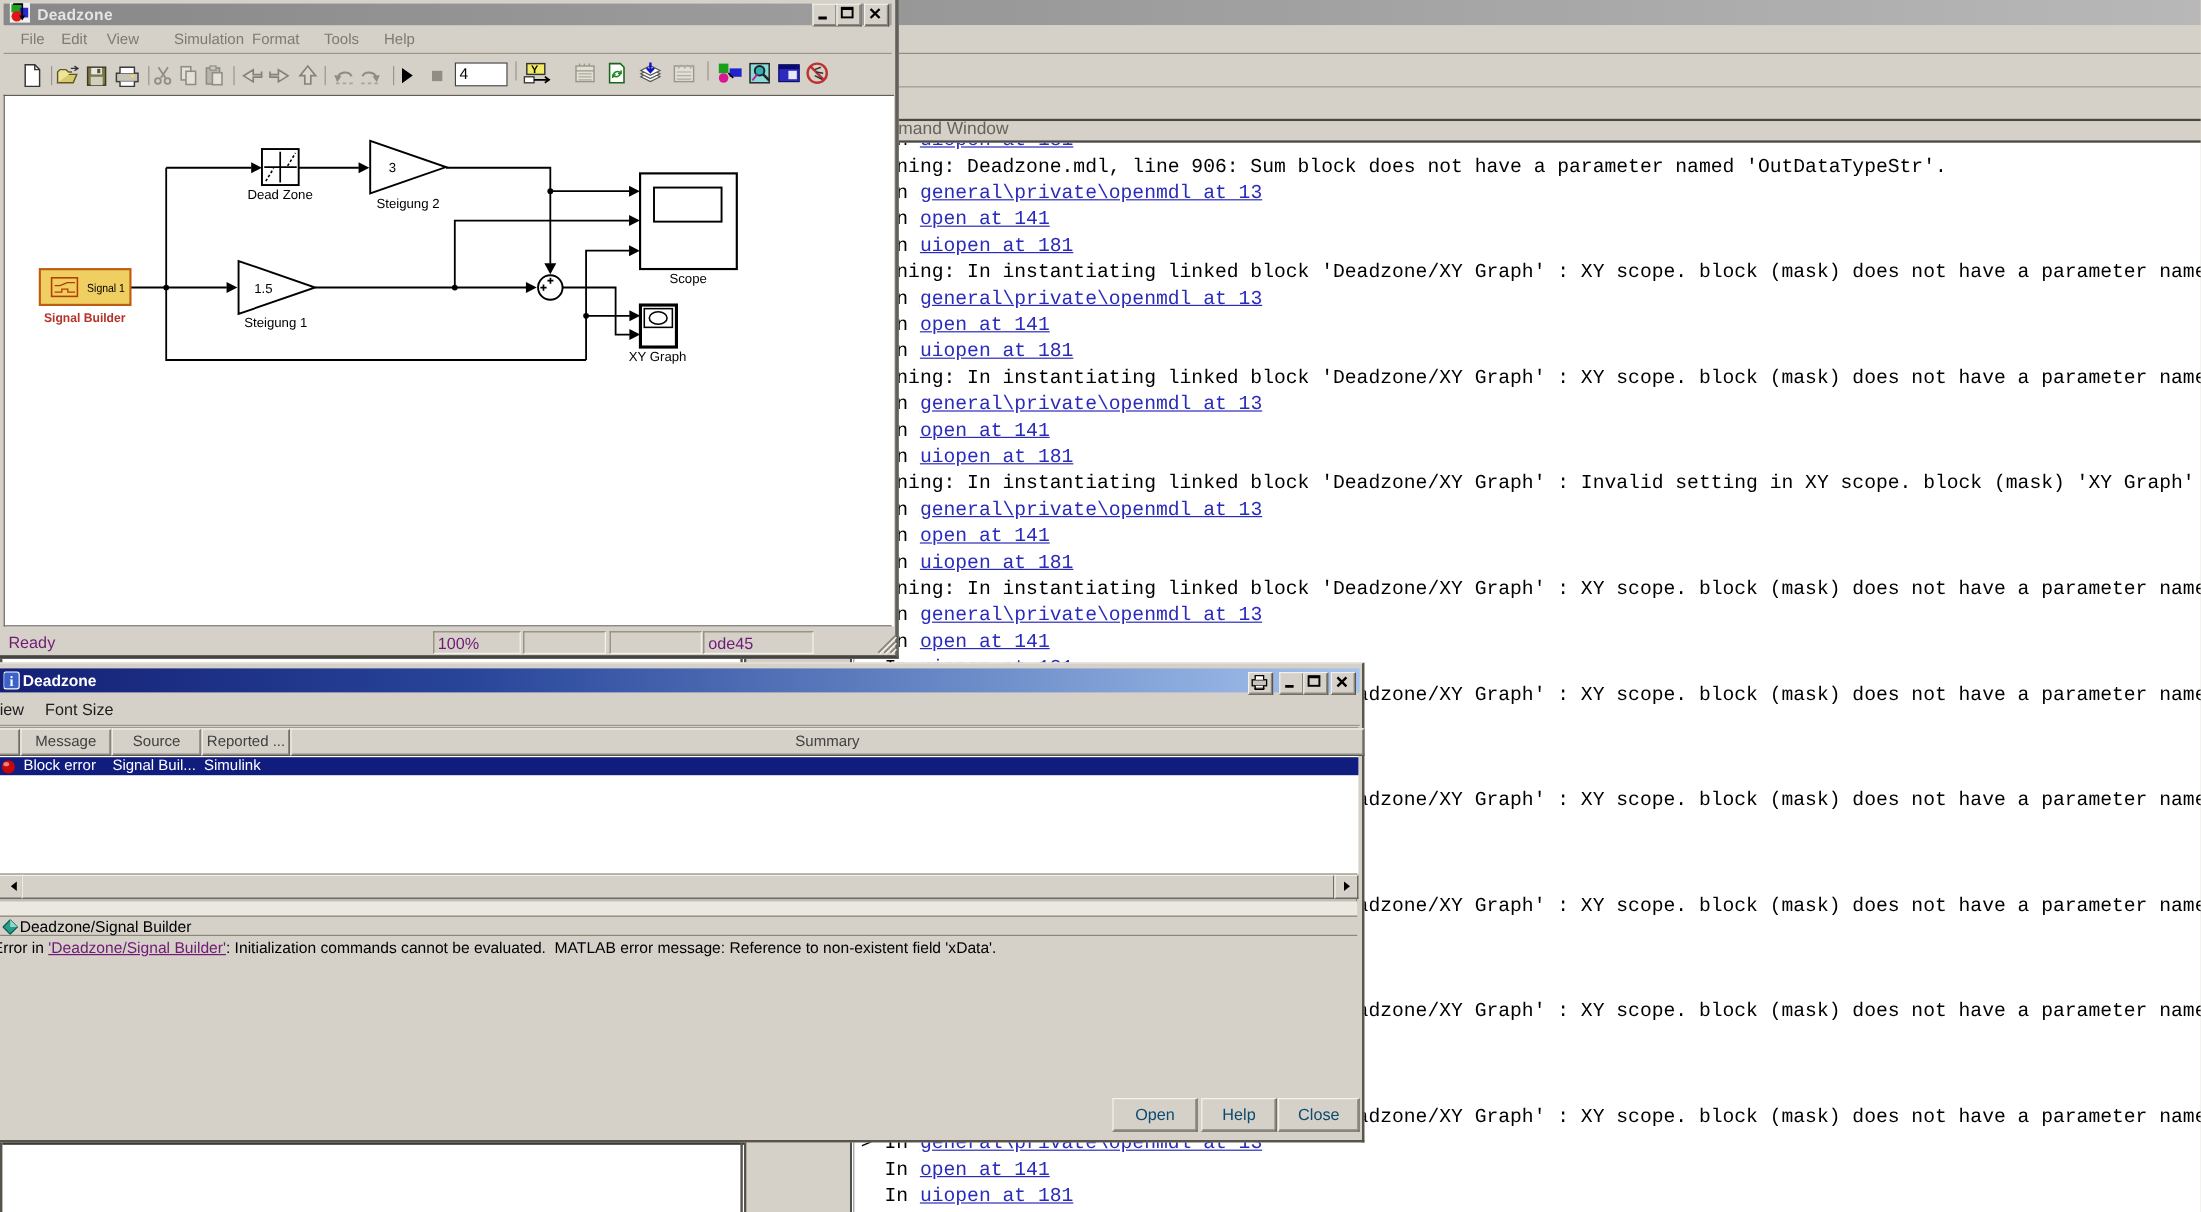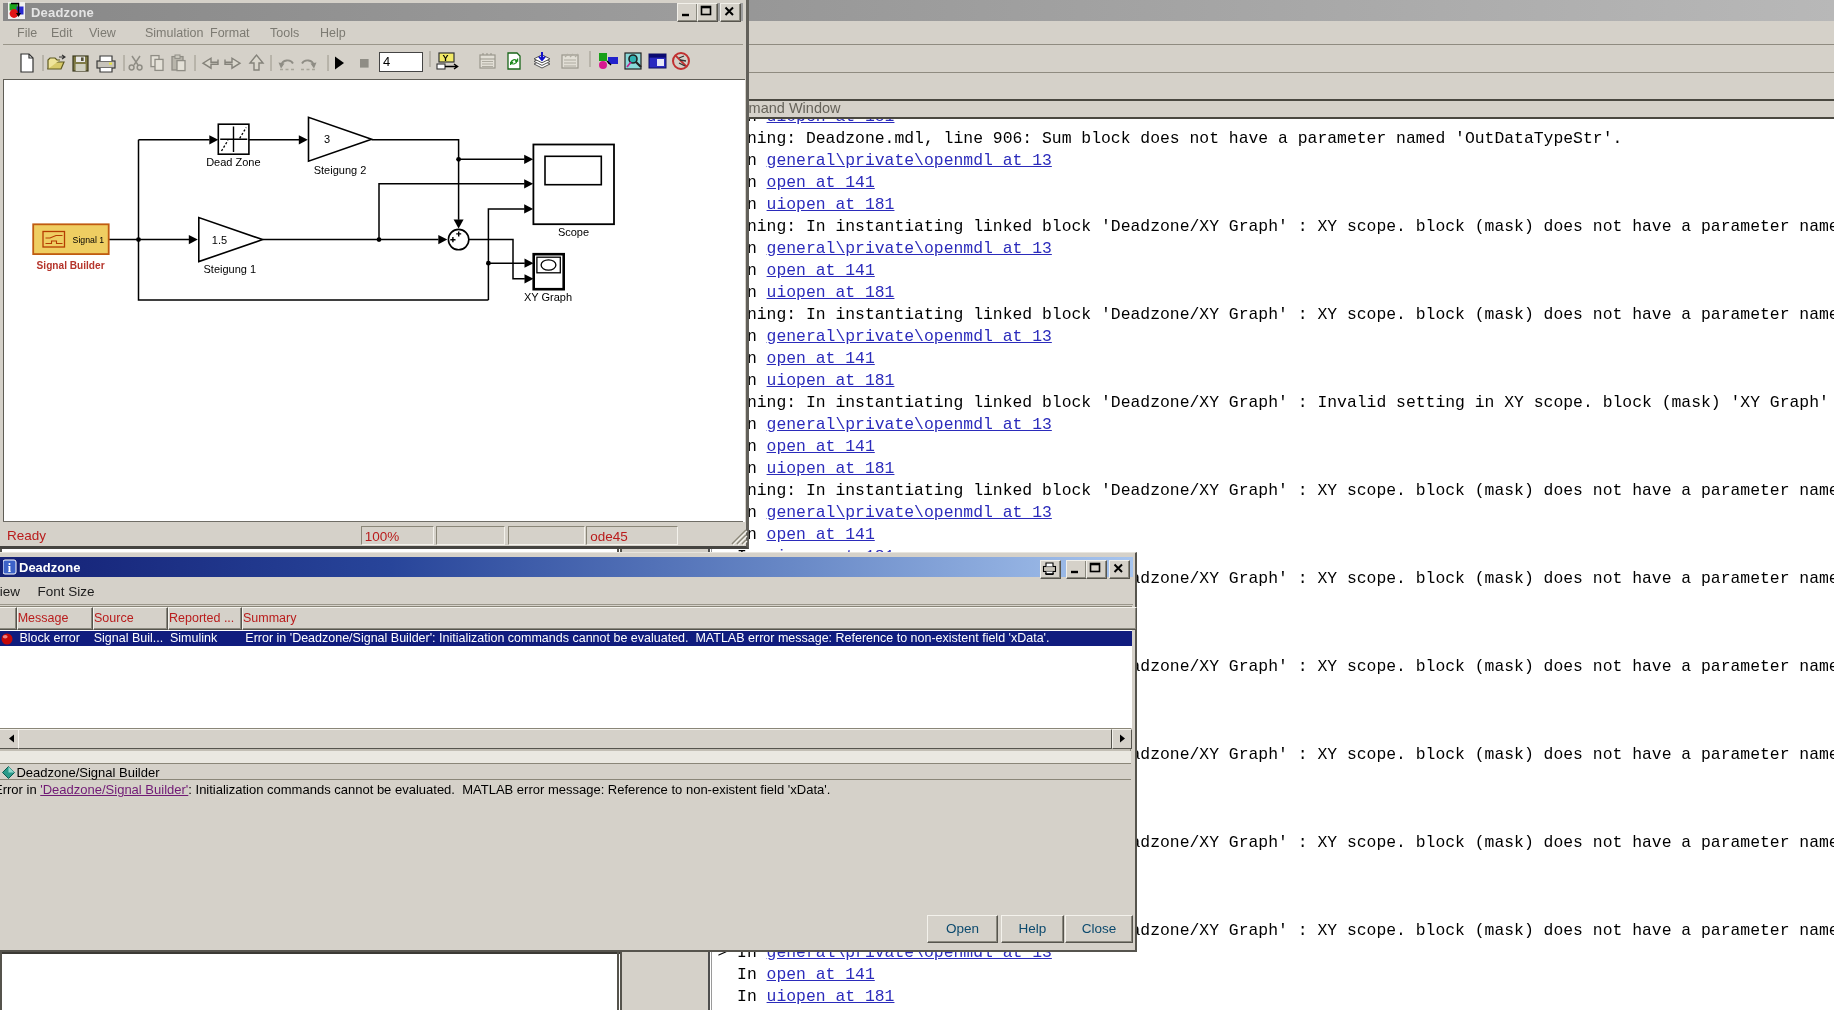--- a/index.html
+++ b/index.html
@@ -29,31 +29,31 @@
   #slIcon{left:5px;top:-1px;}
   #slTitleTxt{position:absolute;left:28px;top:1.5px;color:#e4e4e4;font-weight:bold;font-size:13px;letter-spacing:0.2px;}
   .winbtn{position:absolute;top:0px;width:19px;height:17px;background:#d5d1c9;border-top:1px solid #f2f0ea;border-left:1px solid #f2f0ea;border-right:1px solid #57554e;border-bottom:1px solid #57554e;box-shadow:inset -1px -1px 0 #8a887e;}
   .winbtn svg{position:absolute;left:0;top:0;}
   #slMenu{left:3px;top:21px;width:740px;height:23px;border-bottom:1px solid #9a968a;color:#7c7a72;font-size:12.5px;}
   #slMenu span{position:absolute;top:5px;}
   #slToolbar{left:3px;top:45px;width:740px;height:34px;}
   #simTimeBox{left:376px;top:7px;width:39px;height:17px;background:#fff;border:1px solid #444;font-size:13px;padding:1px 0 0 3px;}
   #slCanvas{left:3px;top:79px;width:741px;height:442px;background:#fff;border-top:1px solid #5f5d56;border-left:1px solid #5f5d56;}
   #diagram{left:0px;top:0px;}
-  #slStatus{left:3px;top:521px;width:740px;height:24px;border-top:1px solid #6f6d66;font-size:13.5px;color:#b91c1c;}
+  #slStatus{left:3px;top:521px;width:740px;height:24px;border-top:1px solid #6f6d66;font-size:13.5px;color:#701a75;}
   .sfield{position:absolute;top:4px;height:17px;background:#d5d1c9;border-top:1px solid #8a8678;border-left:1px solid #8a8678;border-bottom:1px solid #f4f2ec;border-right:1px solid #f4f2ec;}
   .sfield span{display:inline-block;padding-top:2px;}
   
   #dlg{left:-12px;top:552px;width:1147px;height:397px;background:#d5d1c9;border-top:1px solid #e8e5de;border-right:2px solid #56544d;border-bottom:2px solid #56544d;}
   #dlgTitle{left:3px;top:4px;width:1142px;height:20px;background:linear-gradient(to right,#131f74 0%,#28459a 35%,#6888c6 70%,#a6c4ee 100%);}
   #dlgTitleTxt{position:absolute;left:28px;top:2.5px;color:#fff;font-weight:bold;font-size:13px;}
   #dlgMenu{left:3px;top:25px;width:1142px;height:26px;border-bottom:1px solid #9a968a;color:#1c1c1c;font-size:13.5px;}
   #dlgMenu span{position:absolute;top:6px;}
   #dlgTable{left:2px;top:53px;width:1141px;height:121px;background:#fff;border-top:1px solid #8a8678;border-left:1px solid #8a8678;}
-  .th{top:0px;height:21px;background:#d5d1c9;border-top:1px solid #f4f2ec;border-left:1px solid #f4f2ec;border-right:1px solid #56544d;border-bottom:1px solid #56544d;box-shadow:inset -1px -1px 0 #8a887e;font-size:12.5px;color:#b91c1c;}
+  .th{top:0px;height:21px;background:#d5d1c9;border-top:1px solid #f4f2ec;border-left:1px solid #f4f2ec;border-right:1px solid #56544d;border-bottom:1px solid #56544d;box-shadow:inset -1px -1px 0 #8a887e;font-size:12.5px;color:#404040;text-align:center;}
   .th span{display:inline-block;padding-top:3px;}
   #selrow{left:0;top:24px;width:1141px;height:15px;background:#101c7e;color:#fff;font-size:12.5px;}
   #selrow span{position:absolute;top:0px;white-space:nowrap;}
   #dlgHScroll{left:2px;top:175px;width:1139px;height:22px;background:#c2beb4;border:1px solid #8a8678;}
   .sbtn{top:0px;height:18px;background:#d5d1c9;border-top:1px solid #f4f2ec;border-left:1px solid #f4f2ec;border-right:1px solid #56544d;border-bottom:1px solid #56544d;}
   .sbtn svg{position:absolute;left:1px;top:0px;}
   #sthumb{left:27px;top:0px;width:1092px;height:18px;background:#d5d1c9;border-top:1px solid #f4f2ec;border-left:1px solid #f4f2ec;border-right:1px solid #56544d;border-bottom:1px solid #56544d;}
   #dlgSecHead{left:2px;top:210px;width:1141px;height:15px;background:#d5d1c9;border-top:1px solid #8a8678;border-bottom:1px solid #8a8678;font-size:13px;color:#000;}
   #dlgMsg{left:6px;top:229px;width:1130px;font-size:13px;color:#000;}
   .lk2{color:#701a75;text-decoration:underline;}
@@ -373,21 +373,20 @@
       <div class="abs th" style="left:177px;width:72px;"><span>Reported ...</span></div>
       <div class="abs th" style="left:251px;width:893px;"><span>Summary</span></div>
       <div class="abs" id="selrow">
         <svg class="abs" style="left:10px;top:1.5px;" width="12" height="12" viewBox="0 0 12 12">
             <circle cx="6" cy="6" r="5.5" fill="#c40808"></circle>
             <ellipse cx="4.2" cy="3.8" rx="2.4" ry="1.8" fill="#ef7f7f"></ellipse>
           </svg>
         <span style="left:28.5px;">Block error</span>
         <span style="left:102.7px;">Signal Buil...</span>
         <span style="left:179px;">Simulink</span>
-        <span style="left:254.3px;">Error in 'Deadzone/Signal Builder': Initialization commands cannot be evaluated.&nbsp; MATLAB error message: Reference to non-existent field 'xData'.</span>
       </div>
     </div>
     <div class="abs" id="dlgHScroll">
       <div class="abs sbtn" style="left:0px;width:26px;">
           <svg style="left:13px;" width="14" height="17" viewBox="0 0 14 17">
             <path d="M9 4.5 l-5 4 5 4 z" fill="#000"></path>
           </svg>
         </div>
       <div class="abs" id="sthumb"></div>
       <div class="abs sbtn" style="left:1121px;width:18px;">

